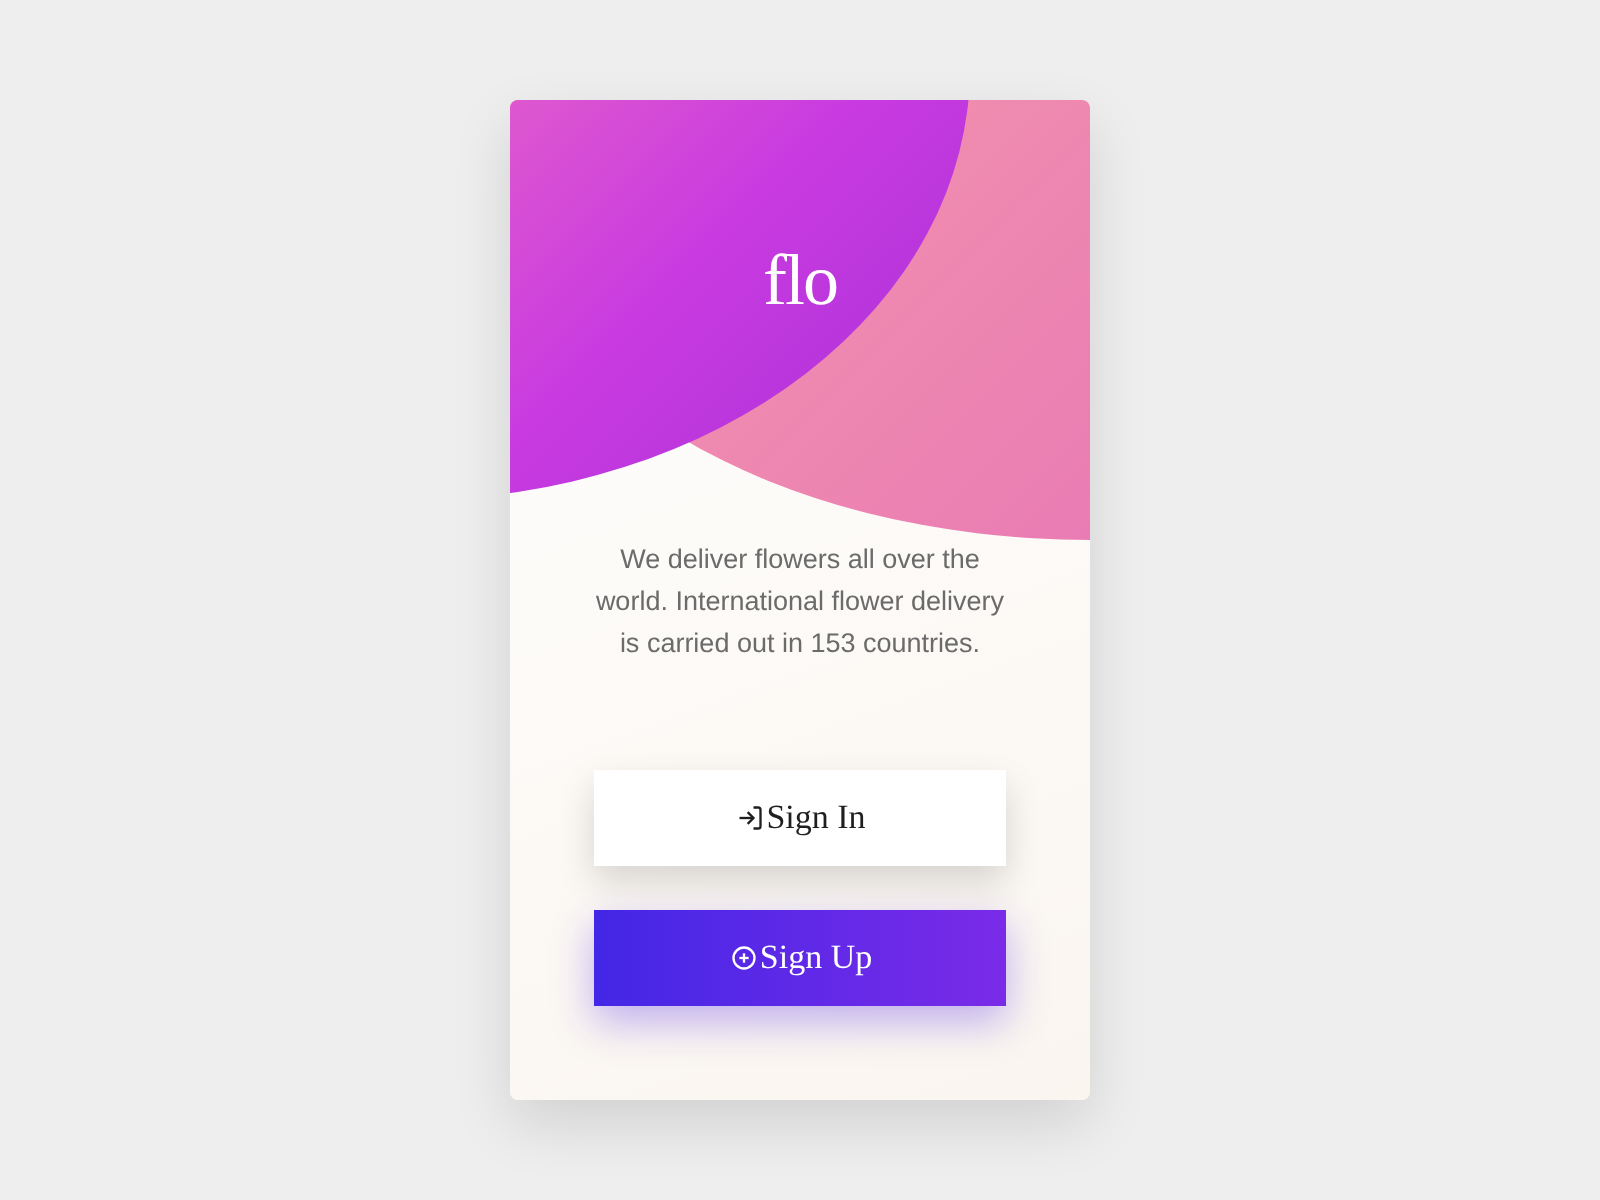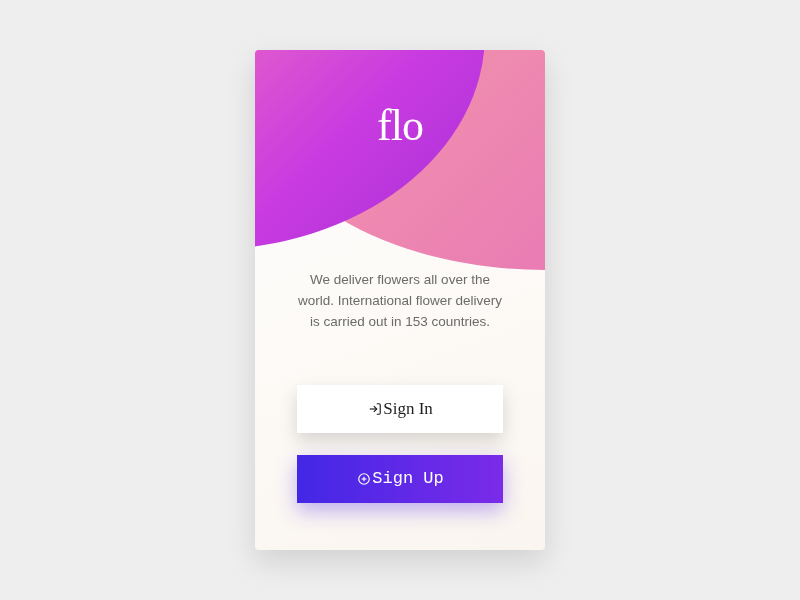--- a/index.html
+++ b/index.html
@@ -32,25 +32,25 @@
     .header-wave-front {
       position: absolute;
       top: -40px; left: -50px; right: 60px;
       height: 240px;
       background: linear-gradient(135deg, #e967c6 0%, #c93be0 50%, #a530d8 100%);
       border-bottom-right-radius: 100% 90%;
       border-bottom-left-radius: 0;
     }
     .logo {
       position: absolute;
-      top: 50px;
+      top: 69px;
       left: 50%;
       transform: translateX(-50%);
       color: #ffffff;
-      font-size: 44px;
+      font-size: 36px;
       font-weight: normal;
       font-family: Georgia, 'Times New Roman', serif;
       letter-spacing: -1px;
       text-align: right;
     }
     .content {
       position: absolute;
       top: 220px;
       left: 0; right: 0;
       padding: 0 42px;
@@ -78,21 +78,20 @@
       margin-bottom: 22px;
     }
     .btn-signin {
       background: #ffffff;
       color: #1f1f1f;
     }
     .btn-signup {
       background: linear-gradient(90deg, #4327e6 0%, #7a2be8 100%);
       color: #ffffff;
       box-shadow: 0 8px 20px rgba(80,40,230,0.35);
-      font-family: Liberation Mono, monospace;
     }
     .btn-icon {
       display: inline-flex;
       align-items: center;
       justify-content: center;
       width: 16px;
       height: 16px;
     }
     .btn-icon svg { width: 14px; height: 14px; }
   </style>

